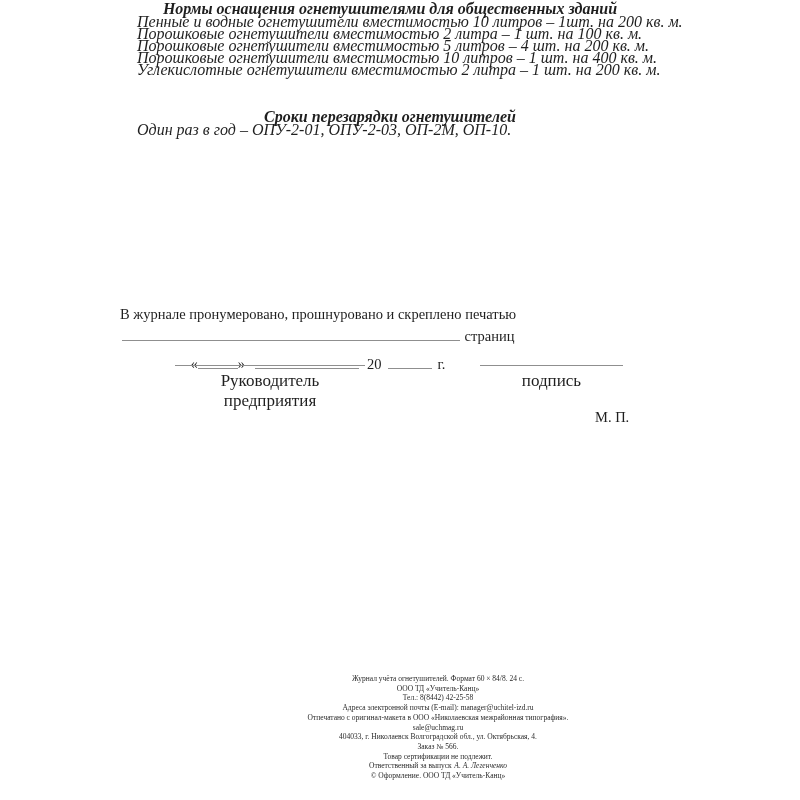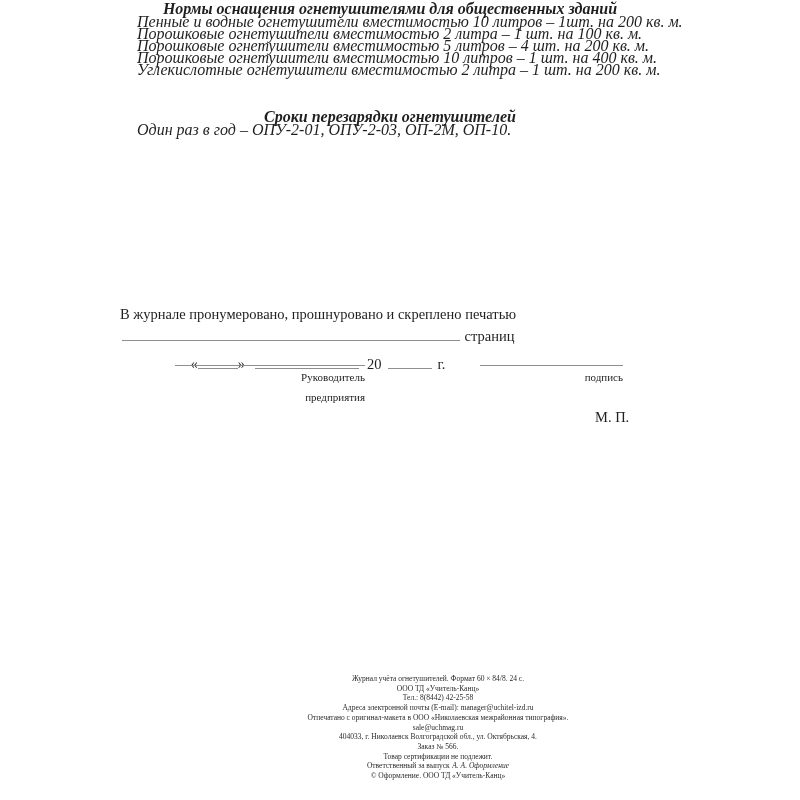--- a/index.html
+++ b/index.html
@@ -30,21 +30,21 @@
   .blank-day{width:40px;}
   .blank-month{width:104px;margin-left:10px;}
   .year-prefix{margin-left:8px;}
   .blank-year{width:44px;margin-left:6px;}
   .year-suffix{margin-left:6px;}
 
   
   .sig-rule{border-top:1px solid #8f8f8f;height:0;}
   #sig-rule-left{left:175px;top:365px;width:190px;}
   #sig-rule-right{left:480px;top:365px;width:143px;}
-  .sig-label{font-size:11px;text-align:right;}
+  .sig-label{font-size:17px;text-align:center;}
   #sig-left-label1{left:175px;top:371px;width:190px;}
   #sig-left-label2{left:175px;top:391px;width:190px;}
   #sig-right-label{left:480px;top:371px;width:143px;}
   #stamp{left:595px;top:409px;width:60px;font-size:14.5px;text-align:left;}
 
   
   #imprint{left:0;top:674px;width:800px;text-align:center;
            font-size:7.5px;line-height:9.7px;color:#2a2a2a;padding-left:38px;}
   #imprint .imp-line{white-space:nowrap;}
   .italic-name{font-style:italic;margin-left:0.35em;}
@@ -87,16 +87,16 @@
   <div class="imp-line">Журнал учёта огнетушителей. Формат 60 × 84/8. 24 с.</div>
   <div class="imp-line">ООО ТД «Учитель-Канц»</div>
   <div class="imp-line">Тел.: 8(8442) 42-25-58</div>
   <div class="imp-line">Адреса электронной почты (E-mail): manager@uchitel-izd.ru</div>
   <div class="imp-line">Отпечатано с оригинал-макета в ООО «Николаевская межрайонная типография».</div>
   <div class="imp-line">sale@uchmag.ru</div>
   <div class="imp-line">404033, г. Николаевск Волгоградской обл., ул. Октябрьская, 4.</div>
   <div class="imp-line">Заказ № 566.</div>
   <div class="imp-line">Товар сертификации не подлежит.</div>
   <div class="imp-line">
-    <span>Ответственный за выпуск</span><span class="italic-name">А. А. Оформление</span>
+    <span>Ответственный за выпуск</span><span class="italic-name">А. А. Легенченко</span>
   </div>
   <div class="imp-line">© Оформление. ООО ТД «Учитель-Канц»</div>
 </div>
 
 </body></html>

